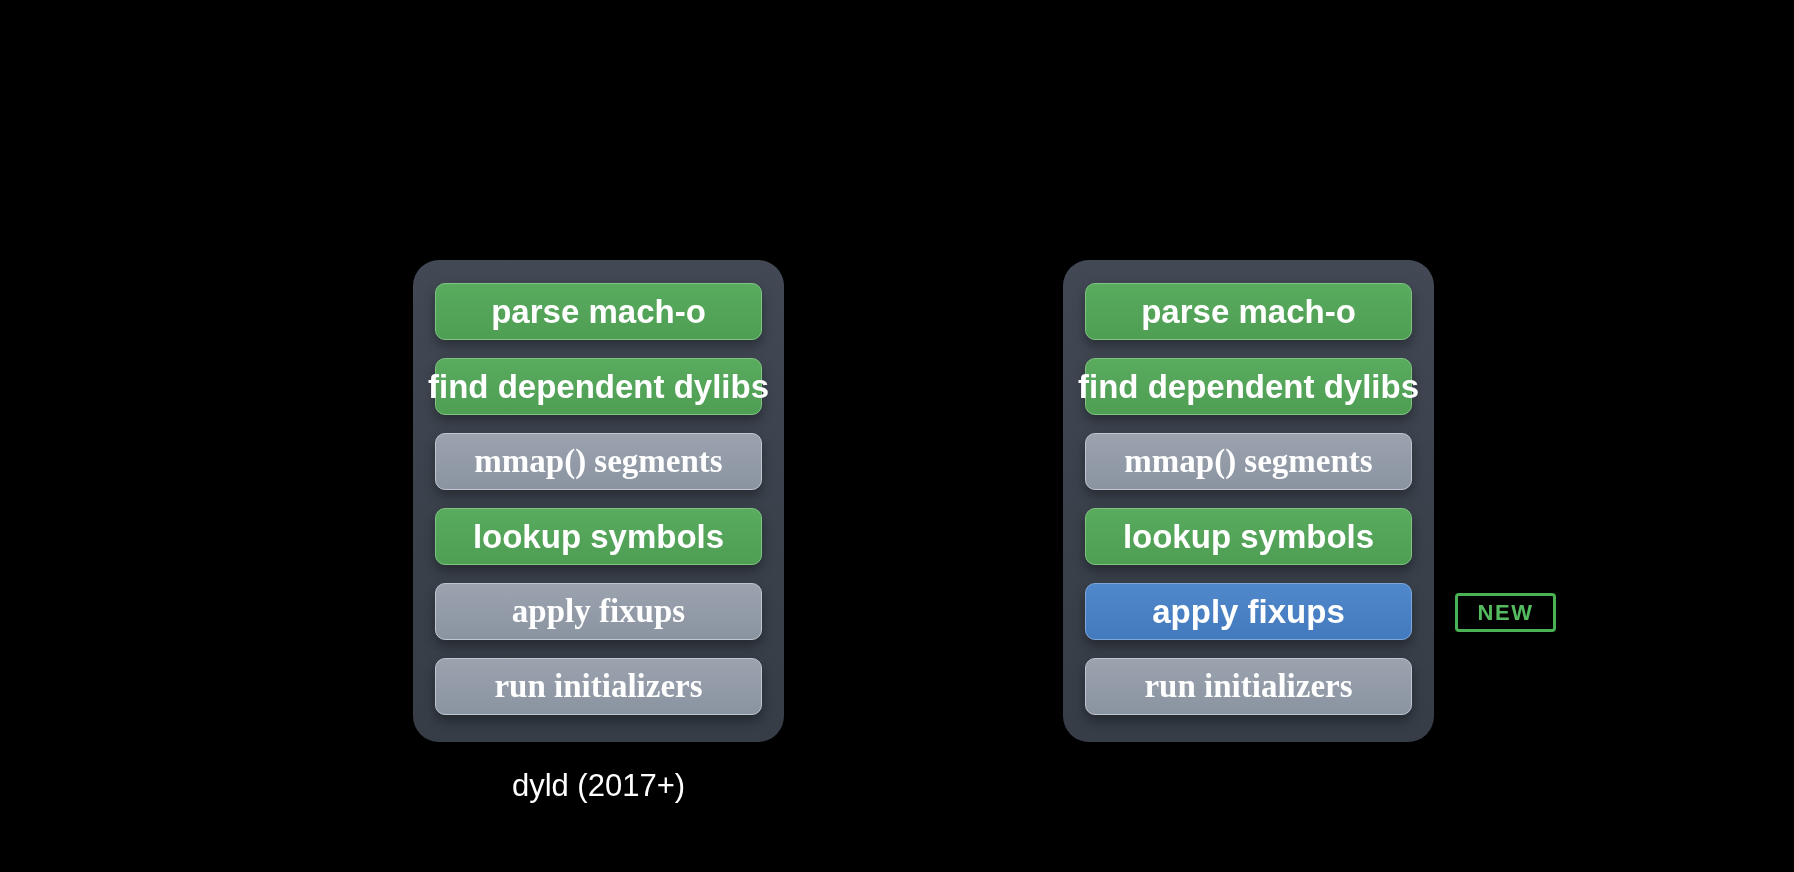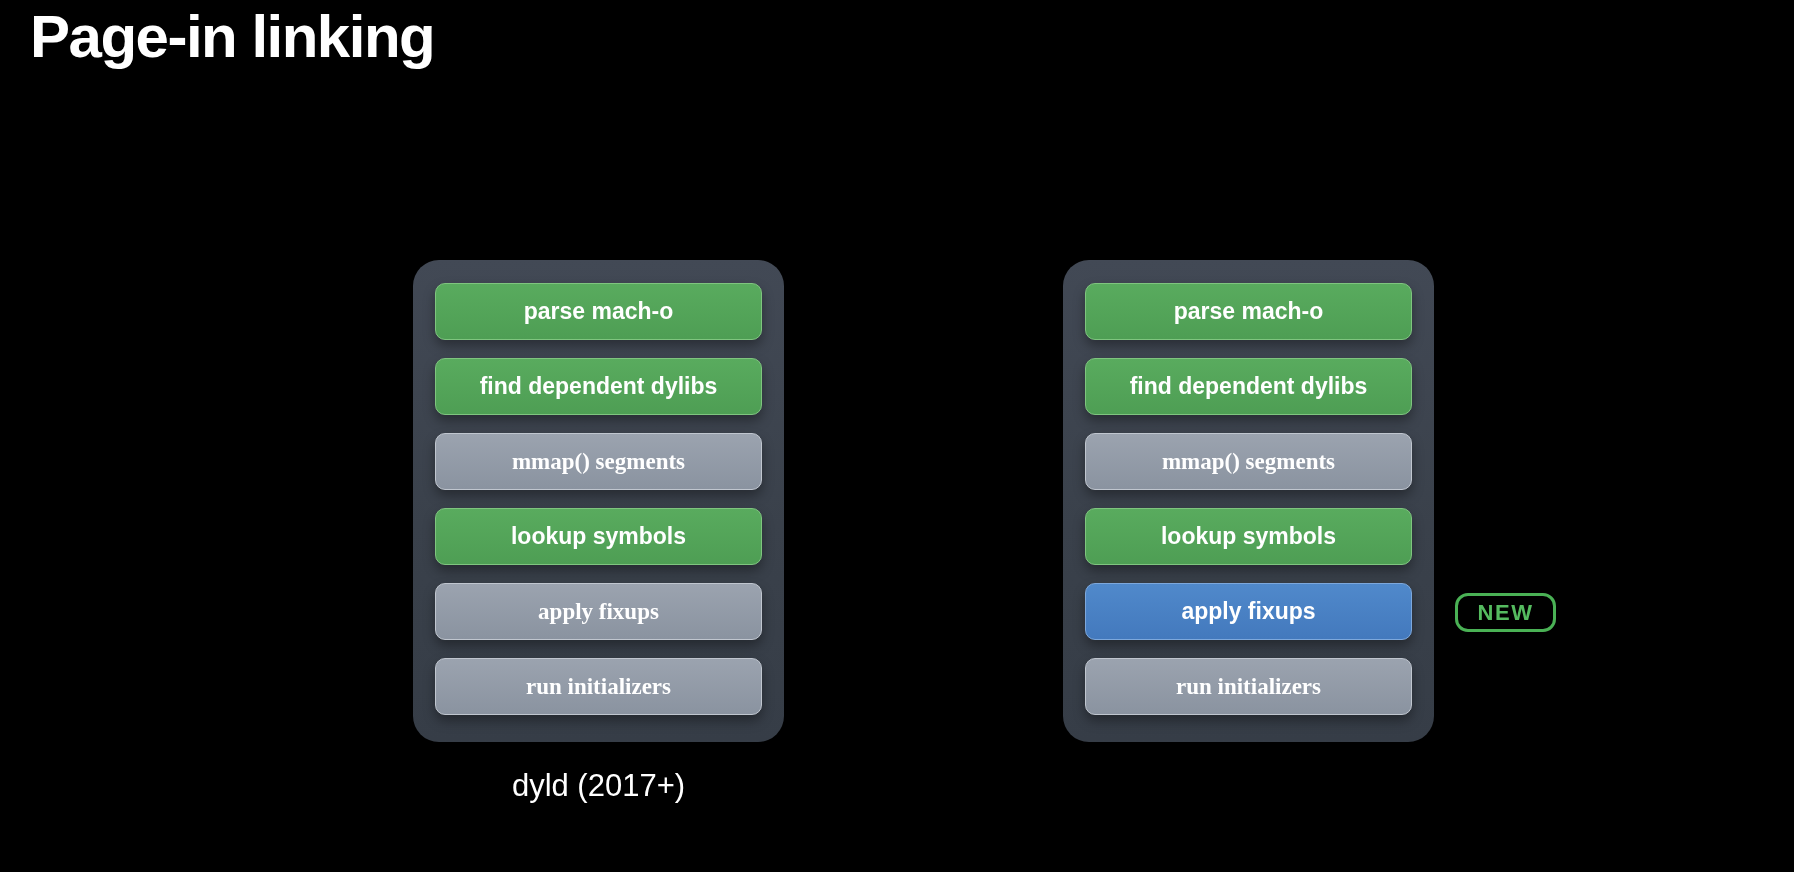--- a/index.html
+++ b/index.html
@@ -42,21 +42,21 @@
   .card-2017 { left: 413px; }
   .card-2022 { left: 1063px; }
   .step {
     flex: 0 0 57px;
     height: 57px;
     box-sizing: border-box;
     border-radius: 10px;
     display: flex;
     align-items: center;
     justify-content: center;
-    font-size: 23px;
+    font-size: 33px;
     font-weight: bold;
     color: #ffffff;
     box-shadow: 0 6px 12px rgba(0,0,0,0.35);
     white-space: nowrap;
   }
   .state-green {
     background: linear-gradient(180deg, #59ab5e 0%, #4e9e54 100%);
     border: 1.5px solid #7fc57f;
   }
   .state-gray {
@@ -80,36 +80,35 @@
   .label-2017 { left: 413px; }
   .label-2022 { left: 1063px; }
   .new-badge {
     position: absolute;
     left: 1455px;
     top: 593px;
     width: 101px;
     height: 39px;
     box-sizing: border-box;
     border: 3px solid #4ab155;
-    border-radius: 13px;
+    border-radius: 4px;
     color: #55bb5f;
     display: flex;
     align-items: center;
     justify-content: center;
     font-size: 22px;
     font-weight: bold;
     letter-spacing: 1.5px;
   }
 </style>
 </head>
 <body>
 
 <div class="slide">
 
-  <div class="slide-title">Page-in linking</div>
 
   <div class="pipeline-card card-2017">
     <div class="step state-green">parse mach-o</div>
     <div class="step state-green">find dependent dylibs</div>
     <div class="step state-gray">mmap() segments</div>
     <div class="step state-green">lookup symbols</div>
     <div class="step state-gray">apply fixups</div>
     <div class="step state-gray">run initializers</div>
   </div>
 

